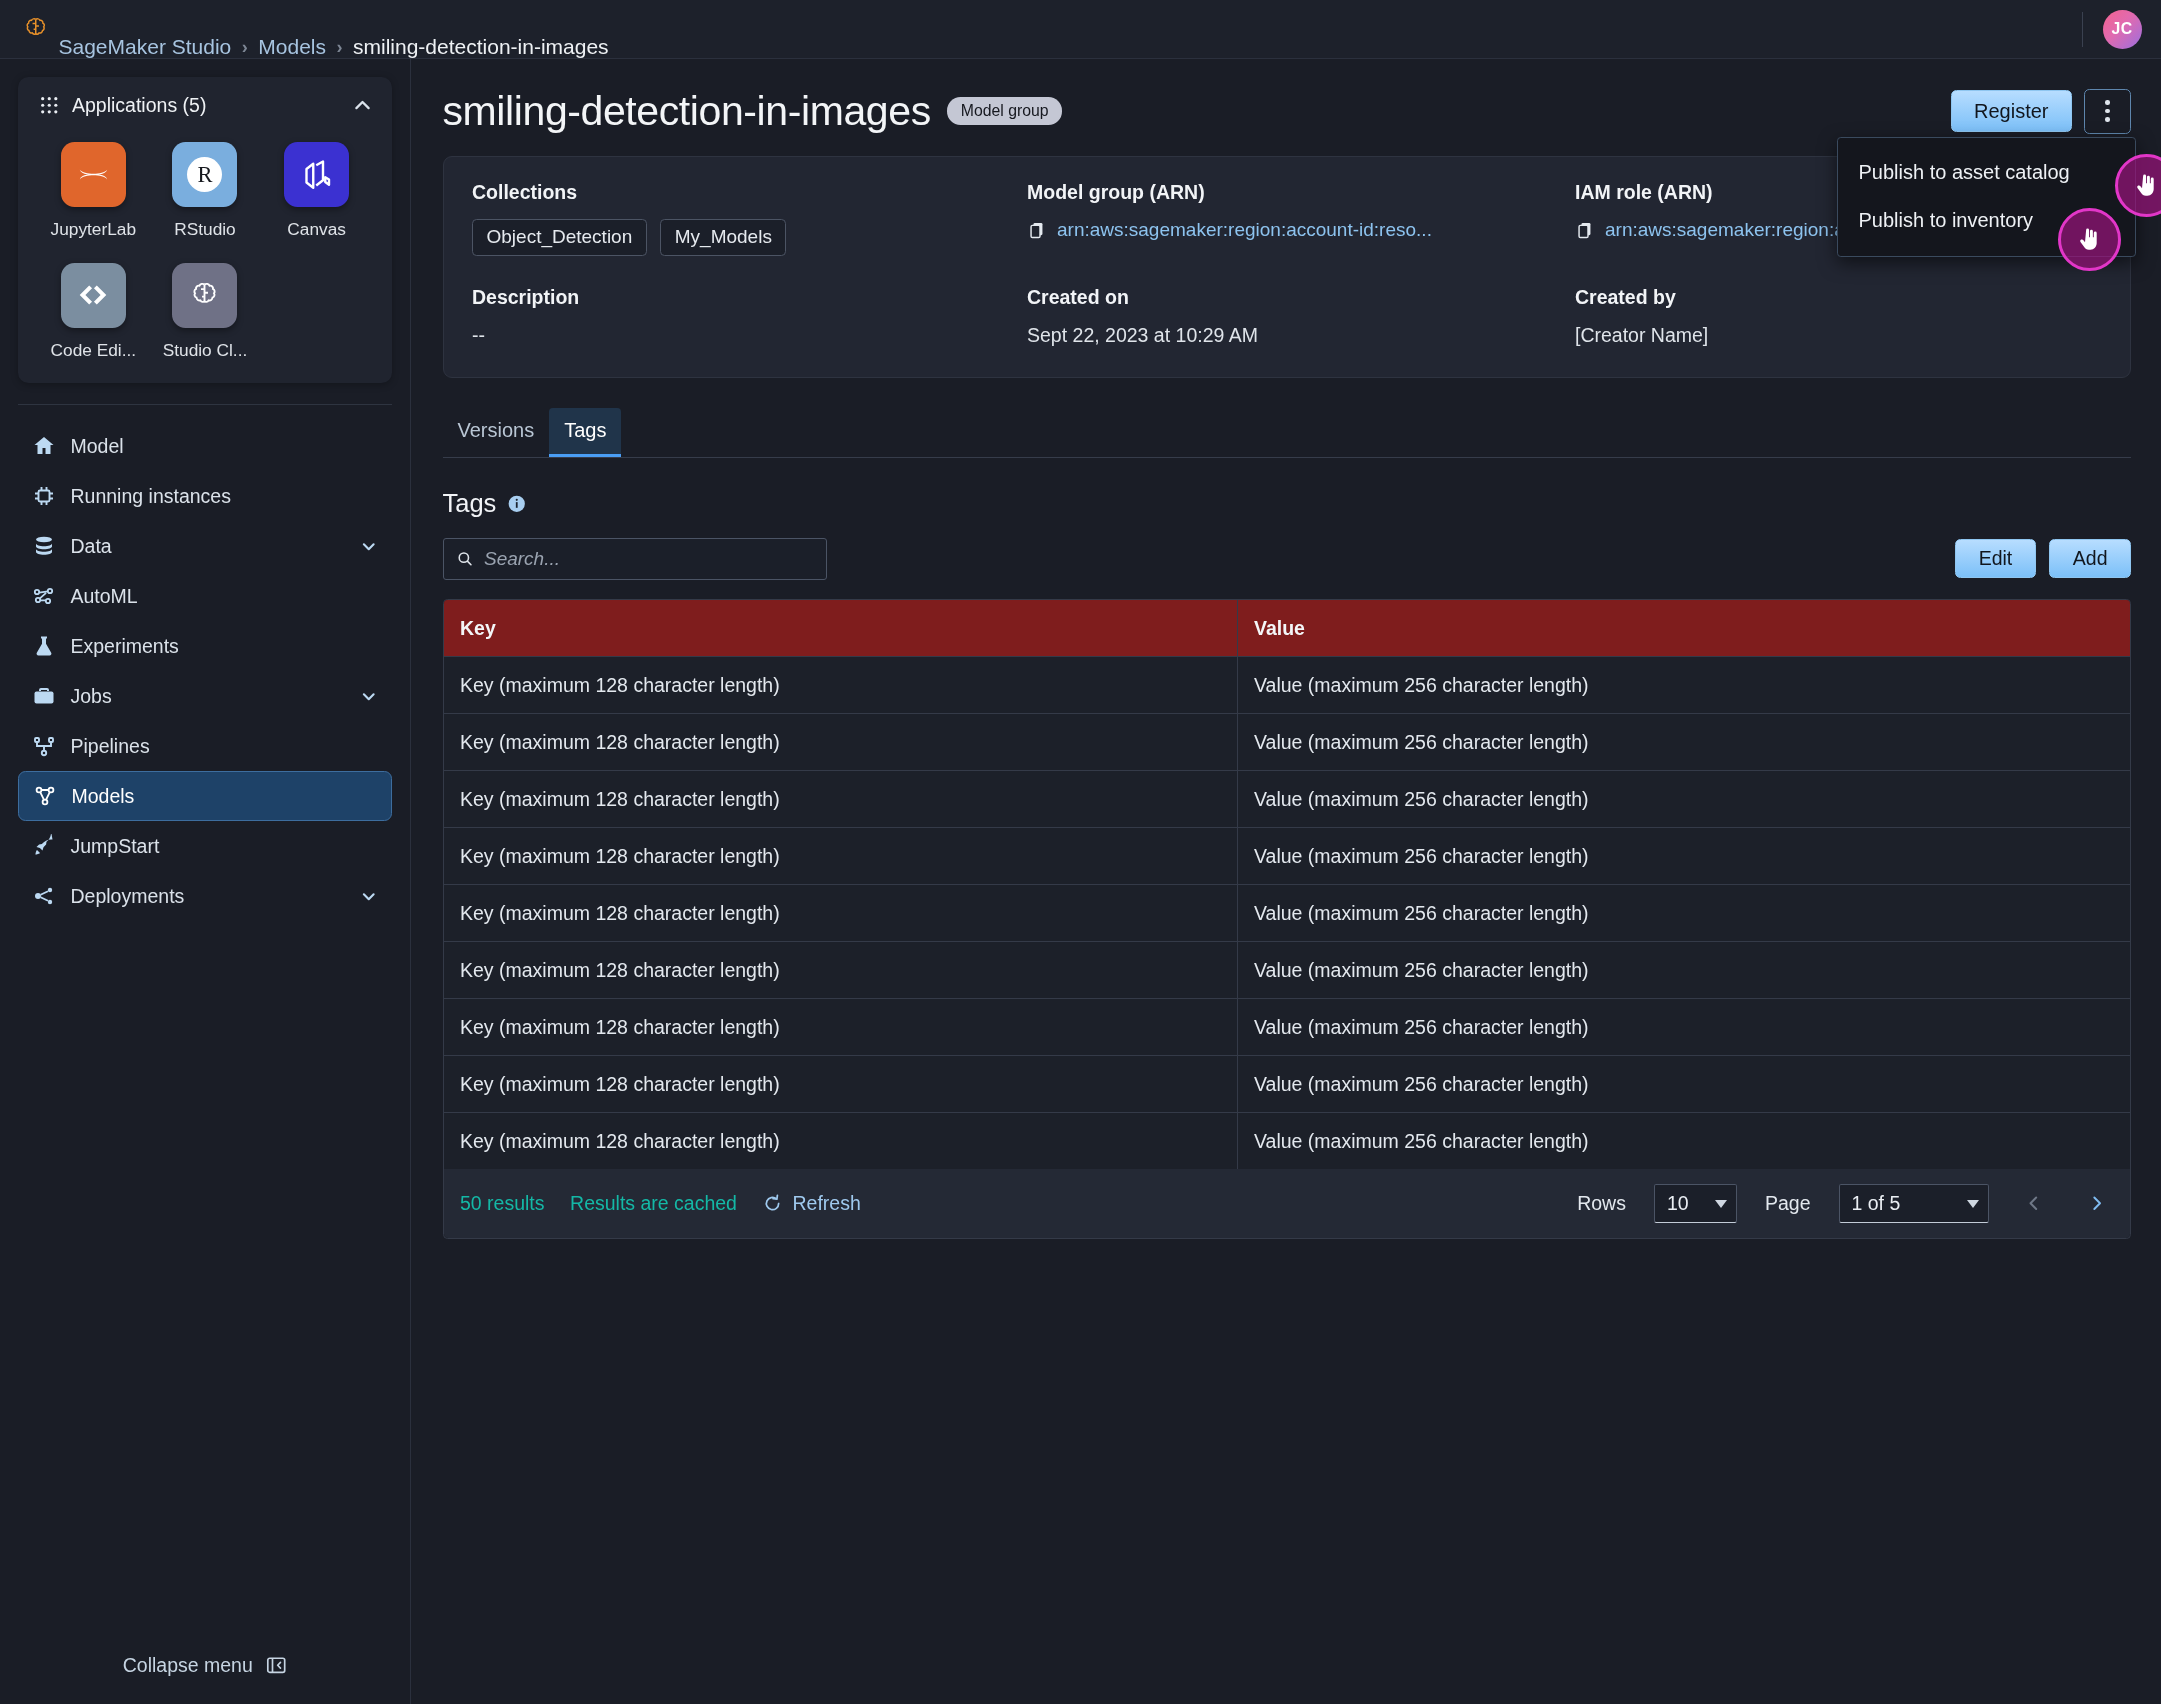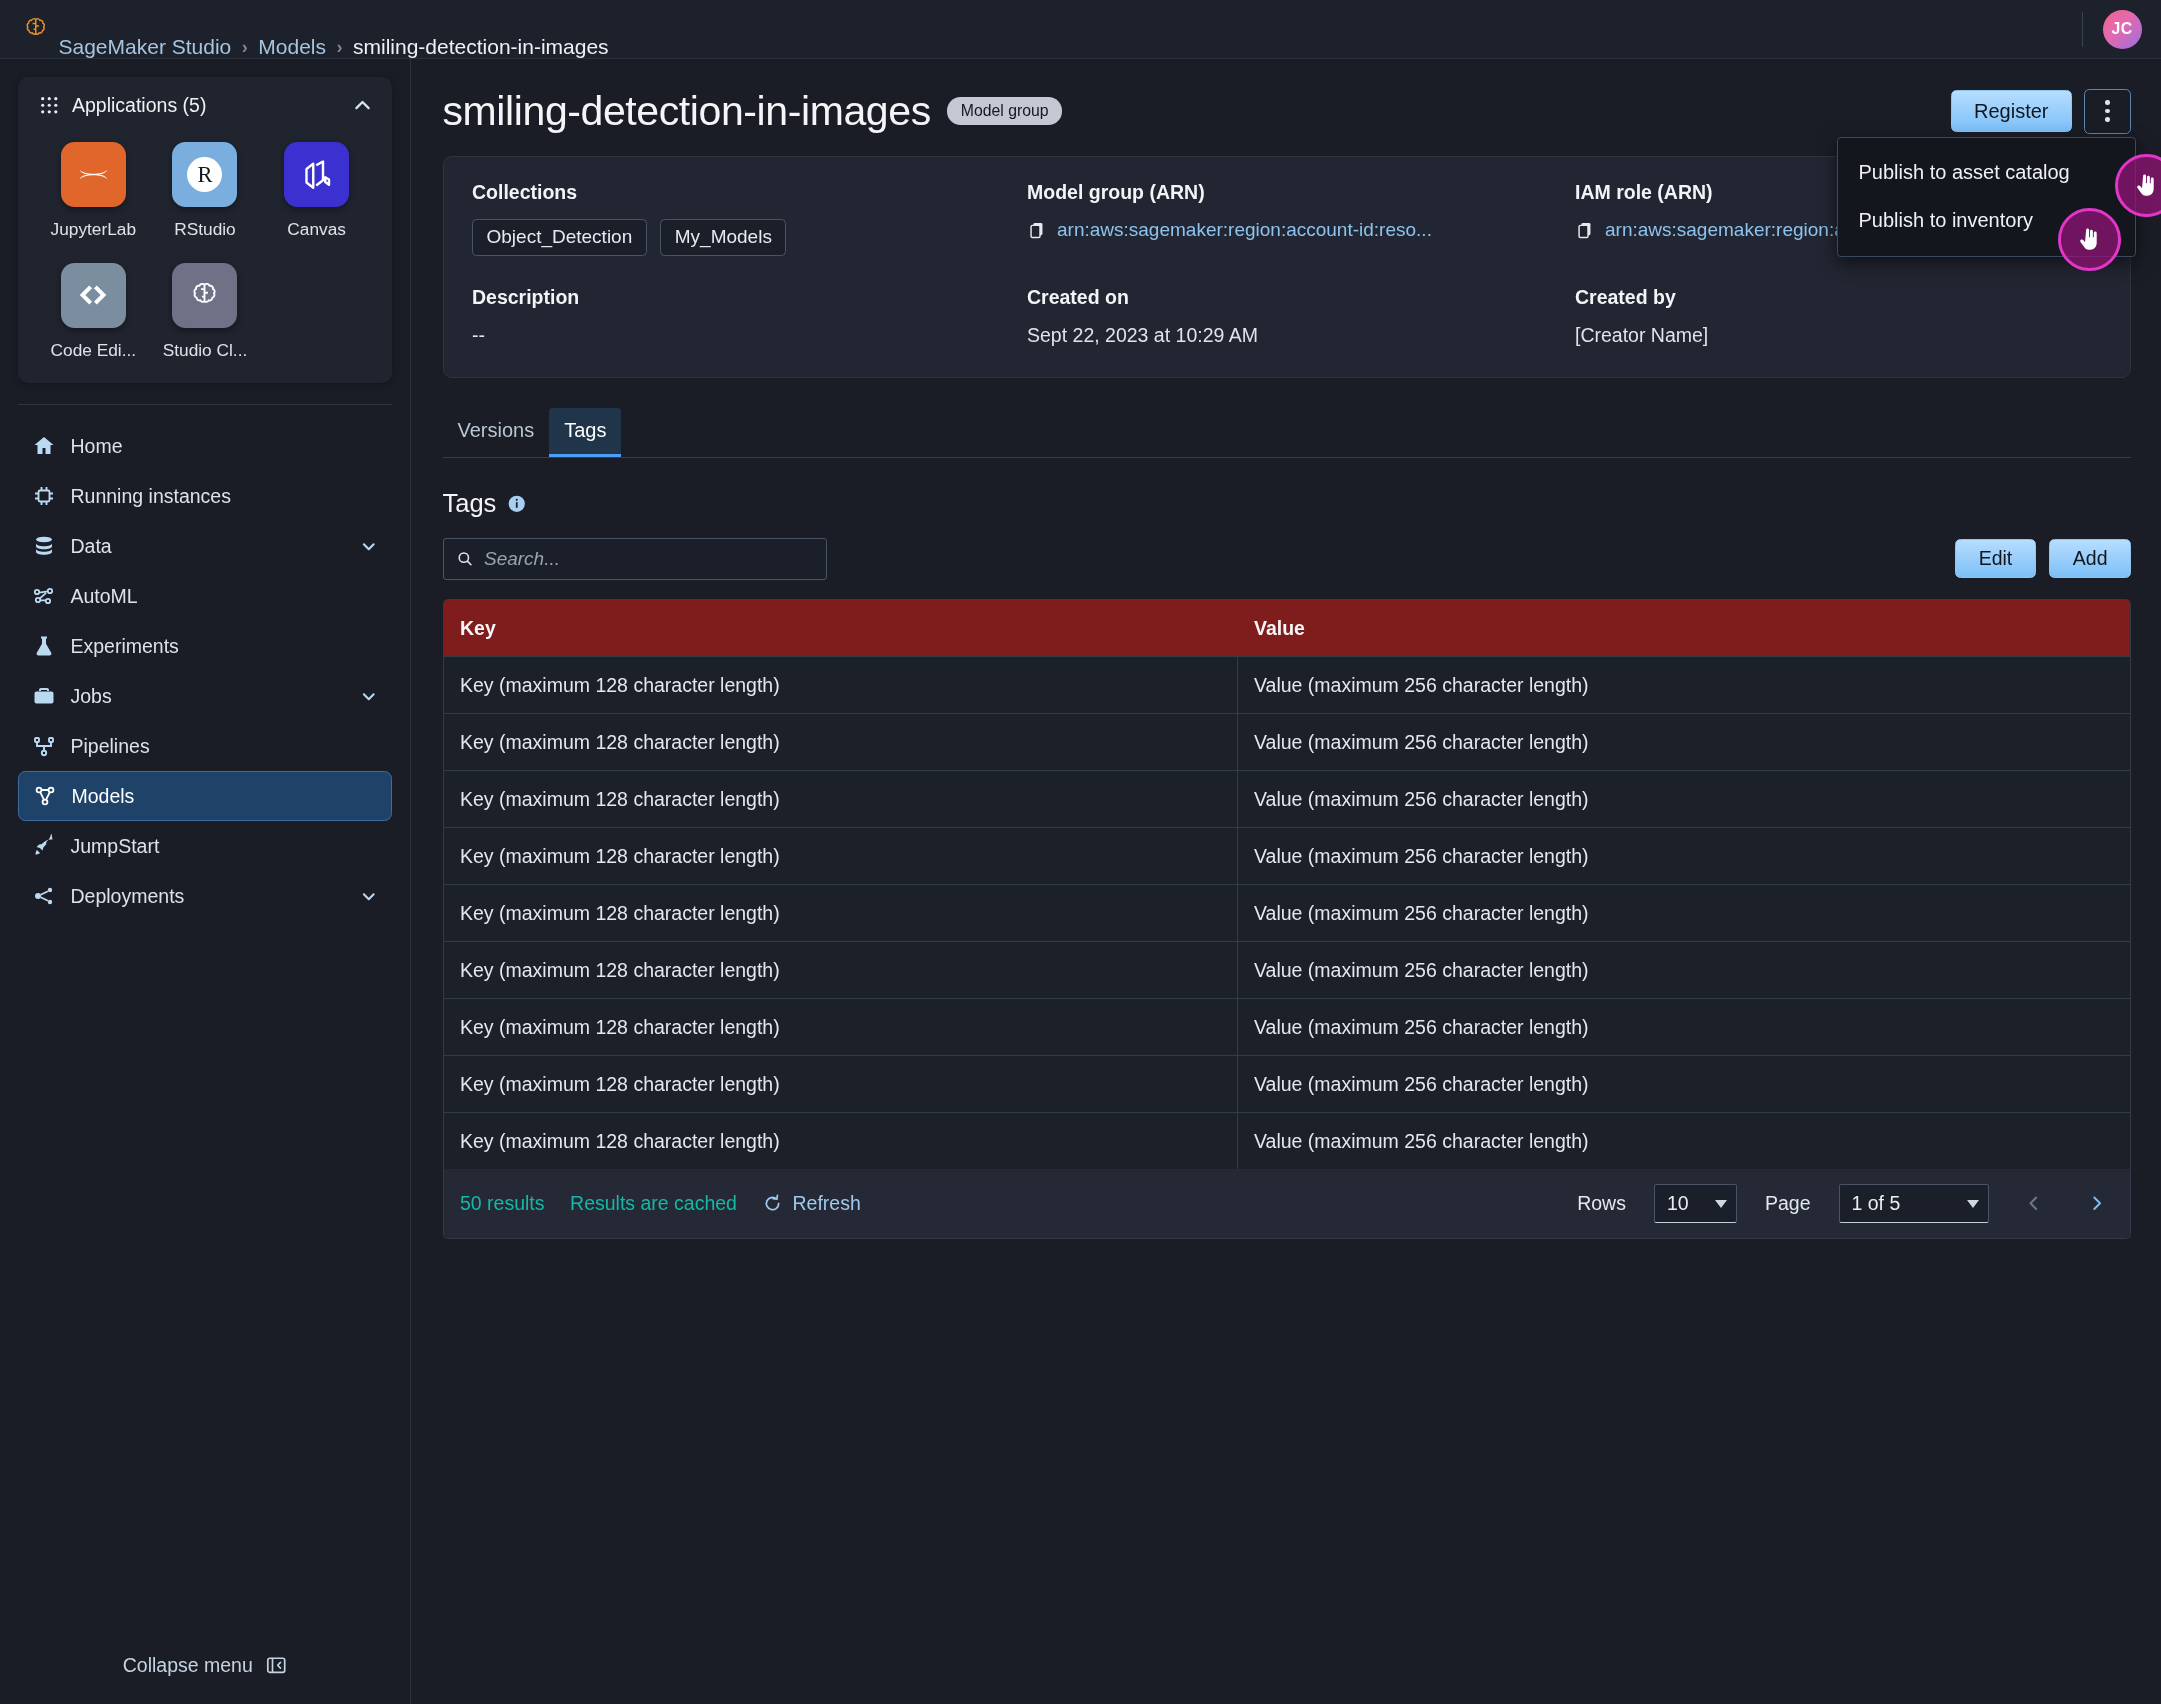--- a/index.html
+++ b/index.html
@@ -334,21 +334,21 @@
     </div>
 
     <div class="nav-sep"></div>
 
     <div class="nav">
 
       <div class="nav-item">
         <svg class="nav-icon" viewBox="0 0 24 24" fill="#bcd9f2">
             <path d="M12 3 2.5 11h3v9h5v-6h3v6h5v-9h3z"></path>
           </svg>
-        <span>Home</span>
+        <span>Model</span>
       </div>
 
       <div class="nav-item">
         <svg class="nav-icon" viewBox="0 0 24 24" fill="none" stroke="#bcd9f2" stroke-width="1.9">
             <rect x="6.5" y="6.5" width="11" height="11" rx="1.5"></rect>
             <path d="M9.5 3v3M14.5 3v3M9.5 18v3M14.5 18v3M3 9.5h3M3 14.5h3M18 9.5h3M18 14.5h3"></path>
           </svg>
         <span>Running instances</span>
       </div>
 

